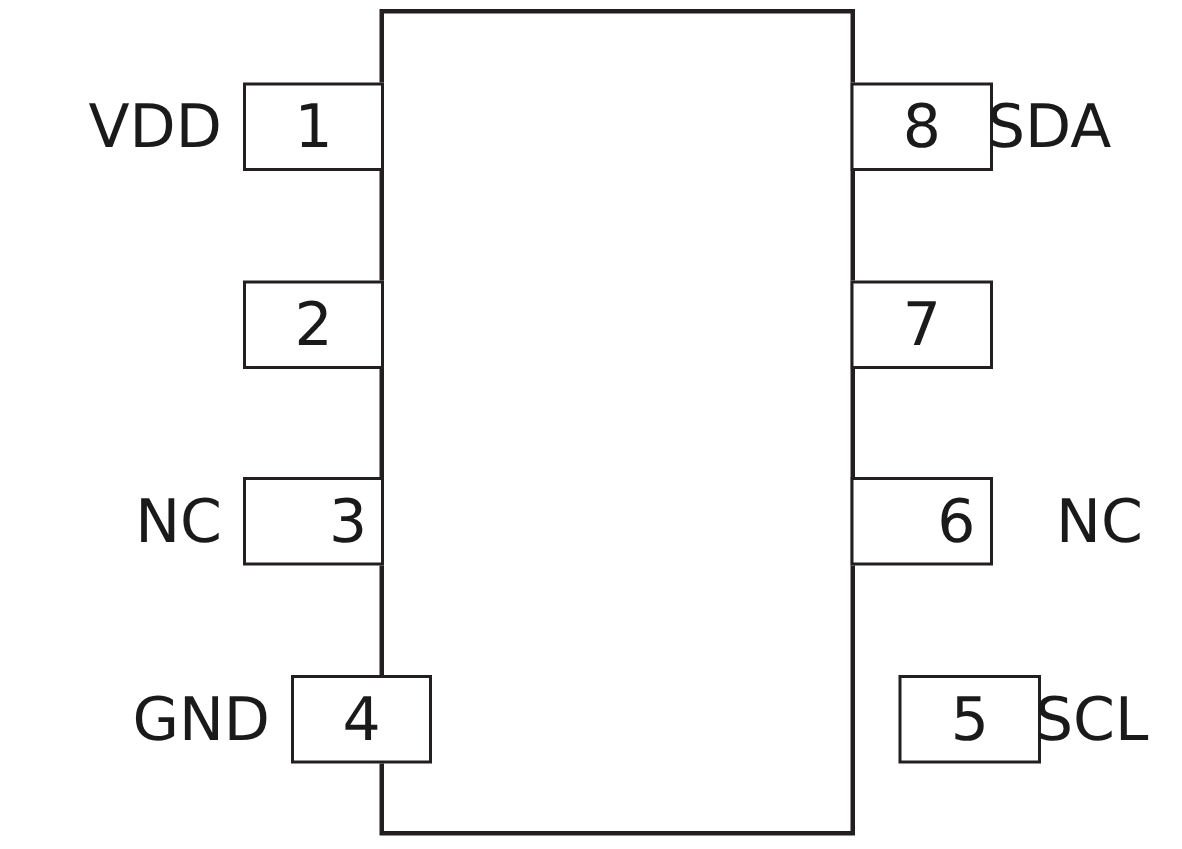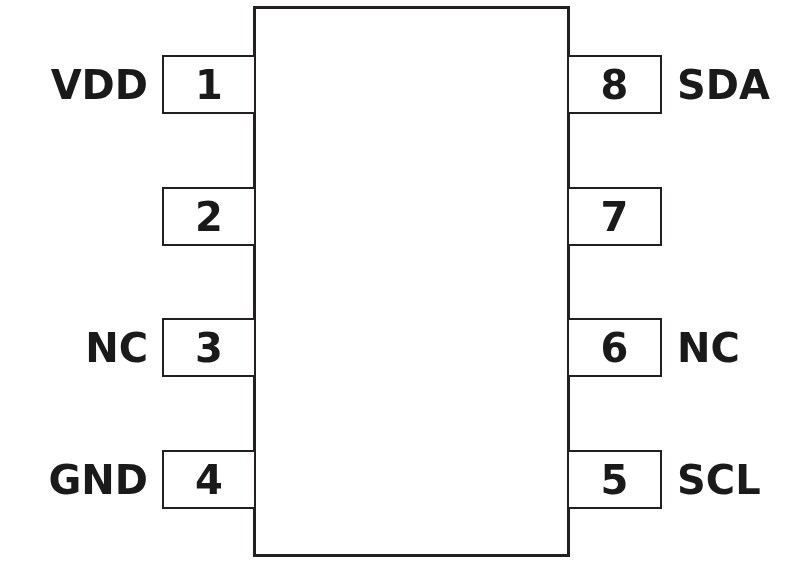--- a/index.html
+++ b/index.html
@@ -10,21 +10,20 @@
   * { margin: 0; padding: 0; box-sizing: border-box; }
   html, body { background: var(--background); }
   body { font-family: "DejaVu Sans", sans-serif; color: var(--text); }
 
   .canvas {
     position: relative;
     width: 788px;
     height: 566px;
     background: var(--background);
     overflow: hidden;
-    font-weight: bold;
   }
 
   .chip-body {
     position: absolute;
     left: 253px;
     top: 6px;
     width: 317px;
     height: 551px;
     border: 3px solid var(--line);
     background: var(--background);
@@ -47,26 +46,26 @@
   .pin-label {
     position: absolute;
     height: 59px;
     display: flex;
     align-items: center;
     font-size: 40px;
     line-height: 1;
     white-space: nowrap;
   }
   .pin-label.left  { left: 0;   width: 148px; justify-content: flex-end; }
-  .pin-label.right { left: 677px; width: 111px; justify-content: flex-start; }
+  .pin-label.right { left: 658px; width: 111px; justify-content: flex-start; }
 
   .row-1 { top: 55px; }
   .row-2 { top: 187px; }
-  .row-3 { top: 318px; }
-  .row-4 { top: 450px; }
+  .row-3 { top: 318px; padding-left: 46px; }
+  .row-4 { top: 450px; margin-left: 32px; }
 </style>
 </head>
 <body>
 
 <div class="canvas">
 
   <div class="chip-body"></div>
 
   <span class="pin-label left row-1">VDD</span>
   <div class="pin-box left row-1">

